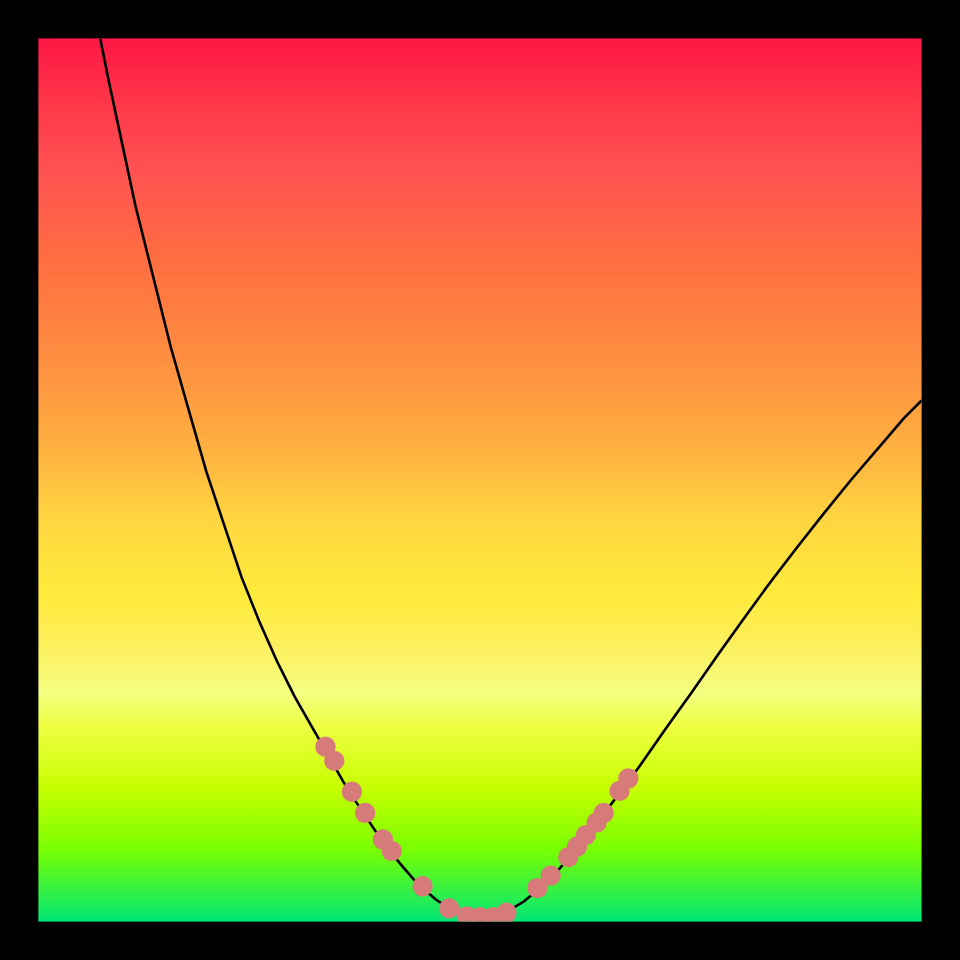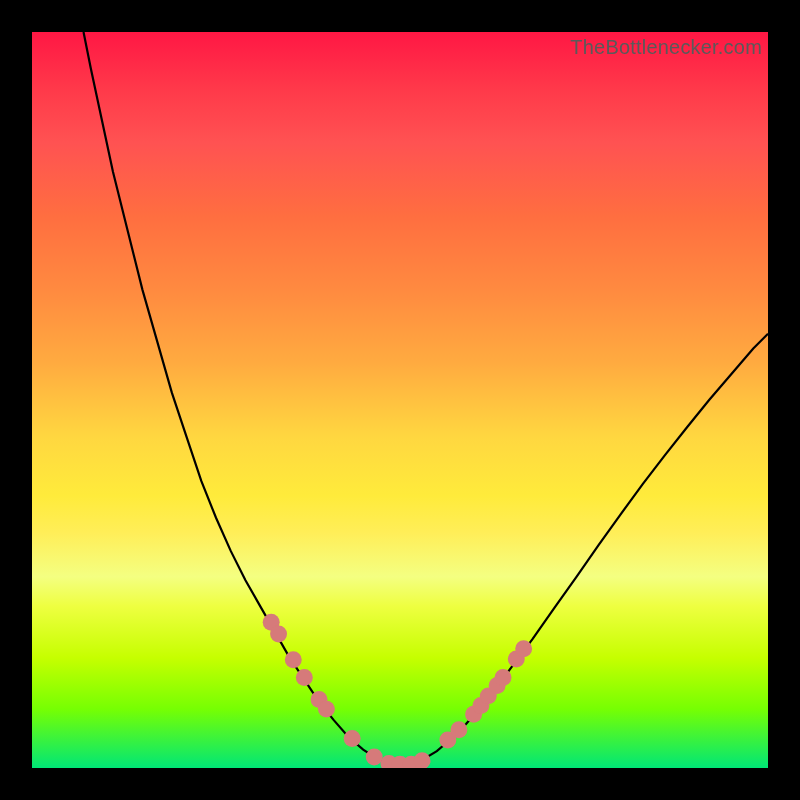--- a/index.html
+++ b/index.html
@@ -39,21 +39,20 @@
     }
     svg.curve { position: absolute; left: 0; top: 0; width: 100%; height: 100%; }
     .curve-path { fill: none; stroke: #000; stroke-width: 2.2; }
     .dot { fill: #d67a7a; }
   </style>
 </head>
 <body>
 
 <div class="chart-container">
   <div class="plot-area">
-    <div class="watermark">TheBottlenecker.com</div>
     <svg class="curve" viewBox="0 0 100 100" preserveAspectRatio="none">
       <path class="curve-path" id="curvePath" vector-effect="non-scaling-stroke" d="M7 0 L8 5 L9.5 12 L11 19 L13 27 L15 35 L17 42 L19 49 L21 55 L23 61 L25 66 L27 70.5 L29 74.5 L31 78 L33 81.5 L35 85 L37 88 L39 91 L41 93.5 L43 95.8 L45 97.5 L47 98.8 L49 99.5 L51 99.5 L53 98.9 L55 97.7 L57 96 L59 94 L61 91.7 L63 89.2 L65 86.5 L68 82.5 L71 78.2 L74 74 L77 69.7 L80 65.5 L83 61.4 L86 57.5 L89 53.7 L92 50 L95 46.5 L98 43 L100 41"></path>
       <g id="dotsGroup">
           <circle cx="32.5" cy="80.2" r="1.15" class="dot"></circle>
           <circle cx="33.5" cy="81.8" r="1.15" class="dot"></circle>
           <circle cx="35.5" cy="85.3" r="1.15" class="dot"></circle>
           <circle cx="37" cy="87.7" r="1.15" class="dot"></circle>
           <circle cx="39" cy="90.7" r="1.15" class="dot"></circle>
           <circle cx="40" cy="92" r="1.15" class="dot"></circle>
           <circle cx="43.5" cy="96" r="1.15" class="dot"></circle>

